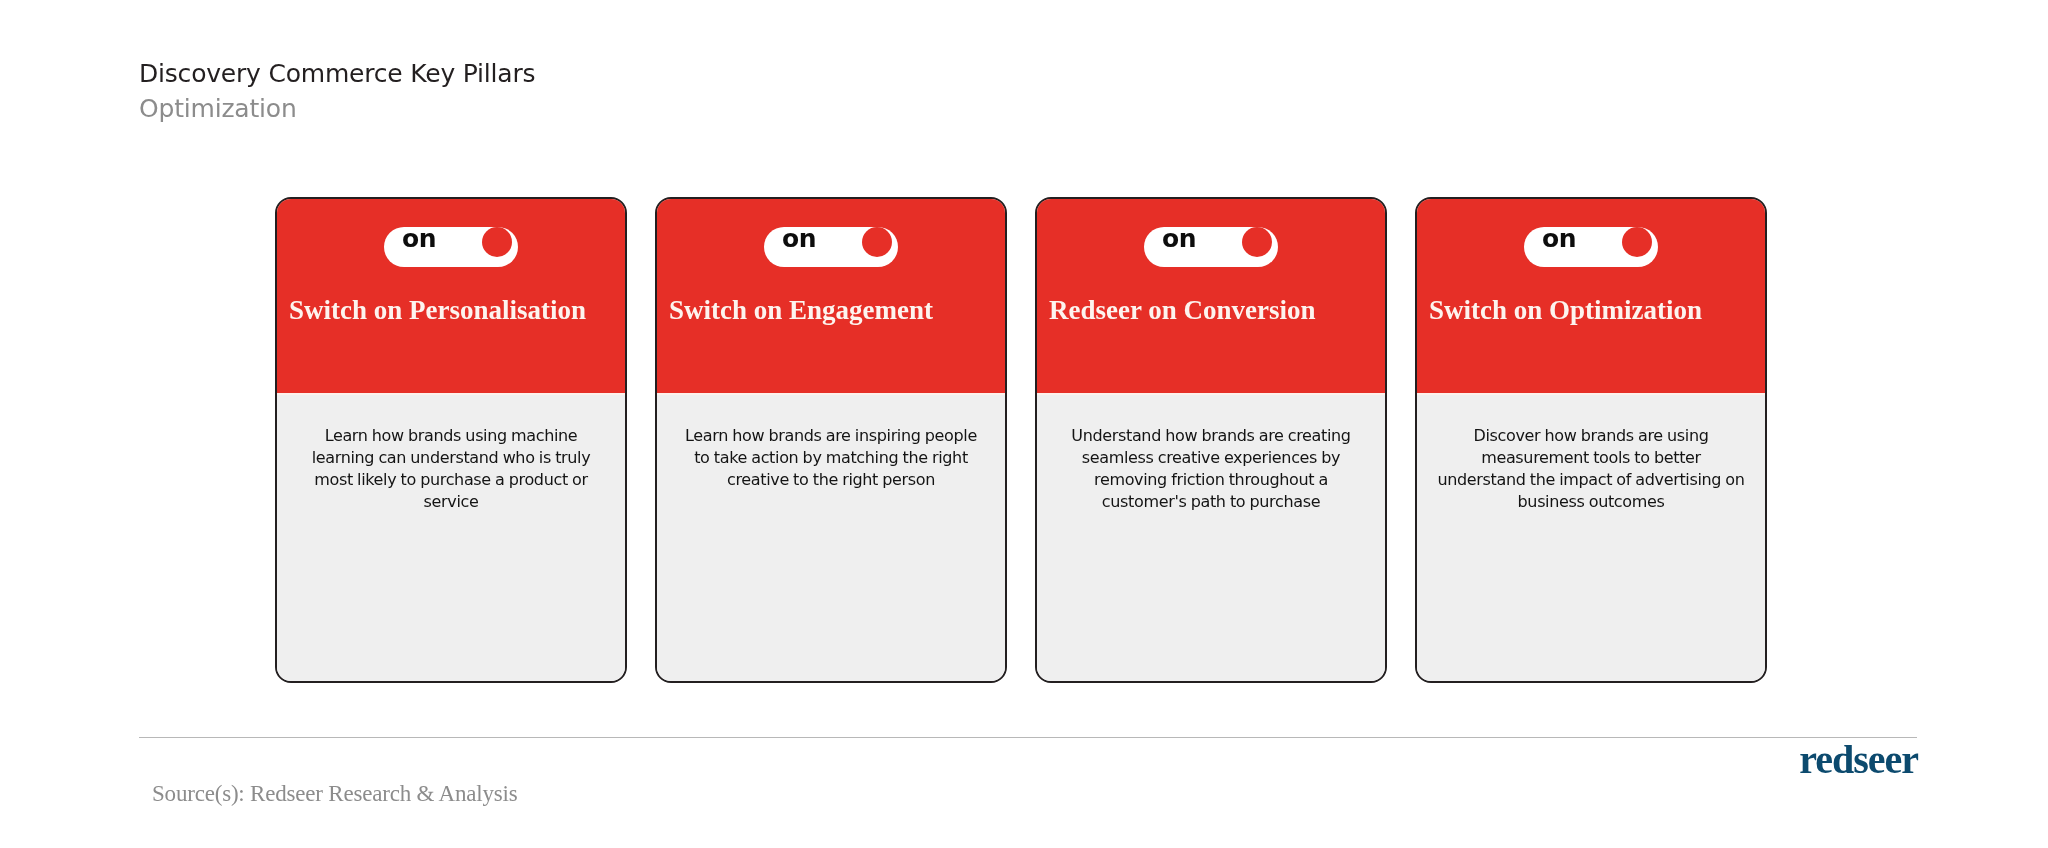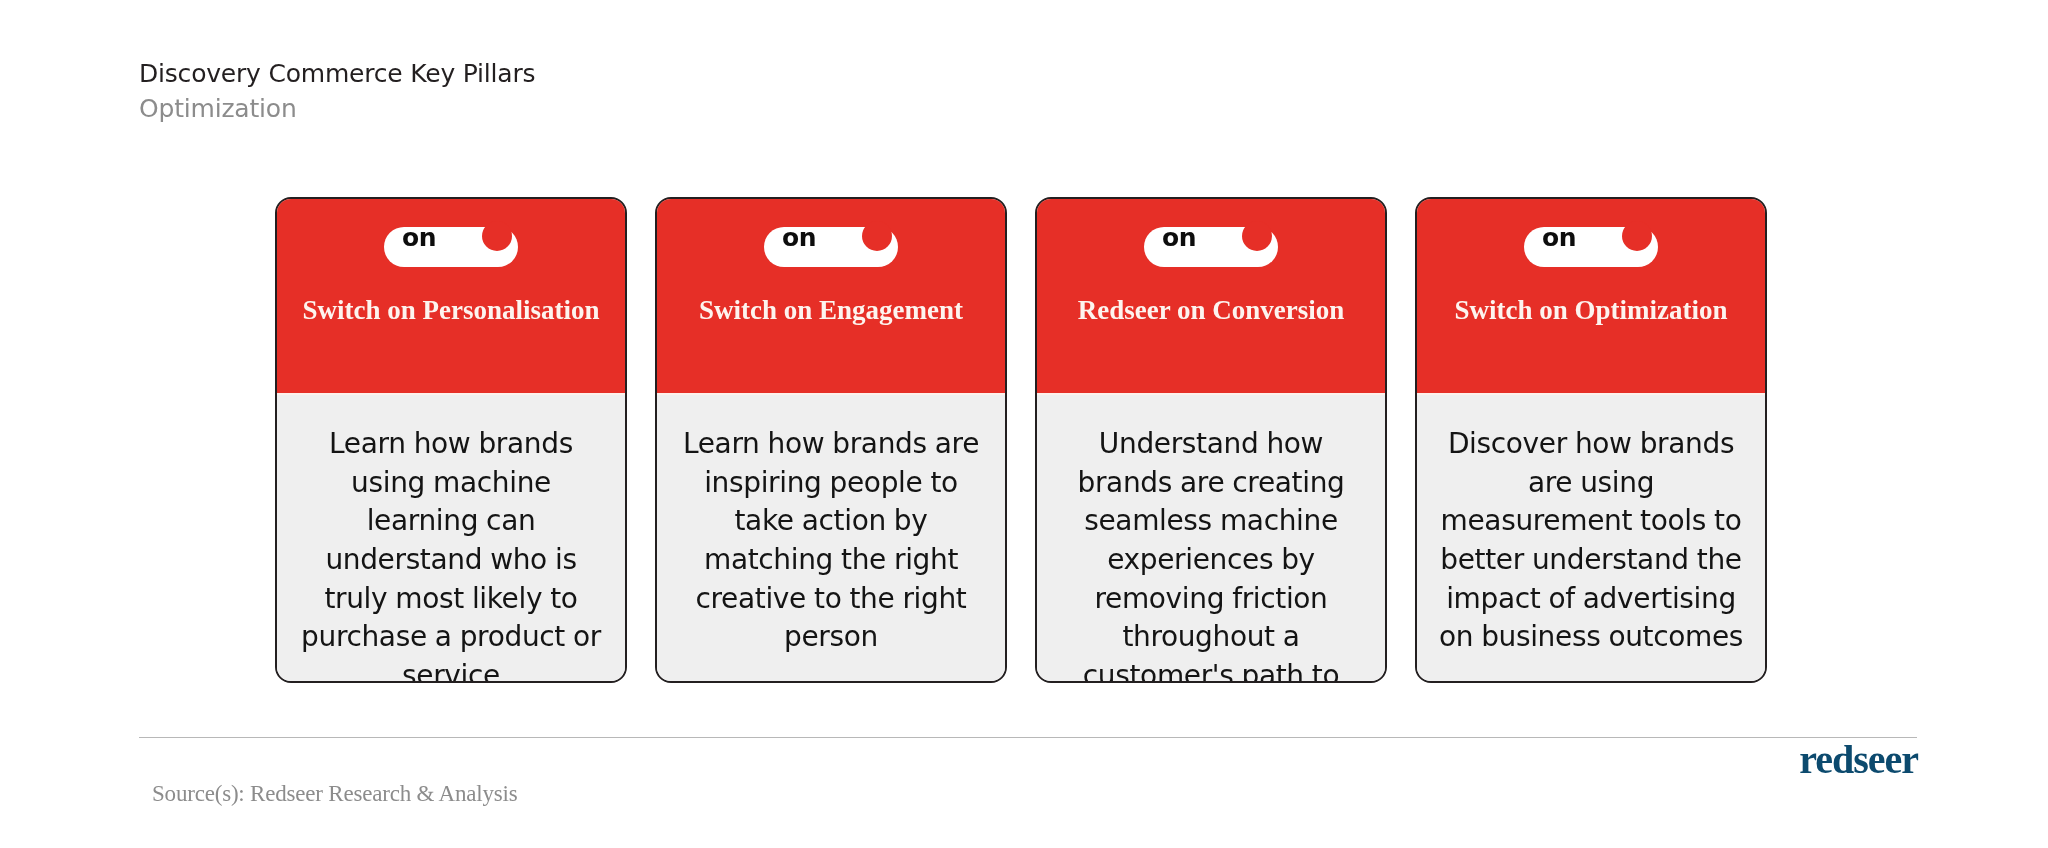--- a/index.html
+++ b/index.html
@@ -84,23 +84,23 @@
     border-bottom: 2px solid #fdf1ec;
   }
 
   
   .toggle {
     width: 134px;
     height: 40px;
     border-radius: 20px;
     background: #ffffff;
     display: flex;
-    align-items: flex-end;
+    align-items: flex-start;
     justify-content: space-between;
-    padding: 0 6px 16px 18px;
+    padding: 0 6px 2px 18px;
     box-sizing: border-box;
     position: relative;
   }
   .toggle-label {
     font-family: "DejaVu Sans", sans-serif;
     font-size: 25px;
     font-weight: 700;
     color: #0d0d0d;
     line-height: 1;
     letter-spacing: -0.5px;
@@ -115,35 +115,35 @@
     flex: 0 0 30px;
   }
 
   .card-title {
     margin-top: 26px;
     font-family: "Liberation Serif", serif;
     font-weight: 700;
     font-size: 27px;
     line-height: 1.28;
     color: #fdf4ef;
-    text-align: center;
+    text-align: left;
     width: 100%;
     padding: 0 12px;
     box-sizing: border-box;
   }
 
   .card-body {
     flex: 1 1 auto;
     background: #efefef;
     padding: 30px 20px 0 20px;
     box-sizing: border-box;
   }
   .card-text {
     font-family: "DejaVu Sans", sans-serif;
-    font-size: 28px;
+    font-size: 16px;
     line-height: 1.38;
     color: #141414;
     text-align: center;
     letter-spacing: -0.35px;
     word-spacing: -0.5px;
     margin: 0;
     hyphens: auto;
   }
 
   
@@ -219,21 +219,21 @@
 
     <div class="card">
       <div class="card-head">
         <div class="toggle">
           <span class="toggle-label">on</span>
           <span class="toggle-knob"></span>
         </div>
         <div class="card-title">Redseer on Conversion</div>
       </div>
       <div class="card-body">
-        <p class="card-text">Understand how brands are creating seamless machine experiences by removing friction throughout a customer's path to purchase</p>
+        <p class="card-text">Understand how brands are creating seamless creative experiences by removing friction throughout a customer's path to purchase</p>
       </div>
     </div>
 
     <div class="card">
       <div class="card-head">
         <div class="toggle">
           <span class="toggle-label">on</span>
           <span class="toggle-knob"></span>
         </div>
         <div class="card-title">Switch on Optimization</div>

